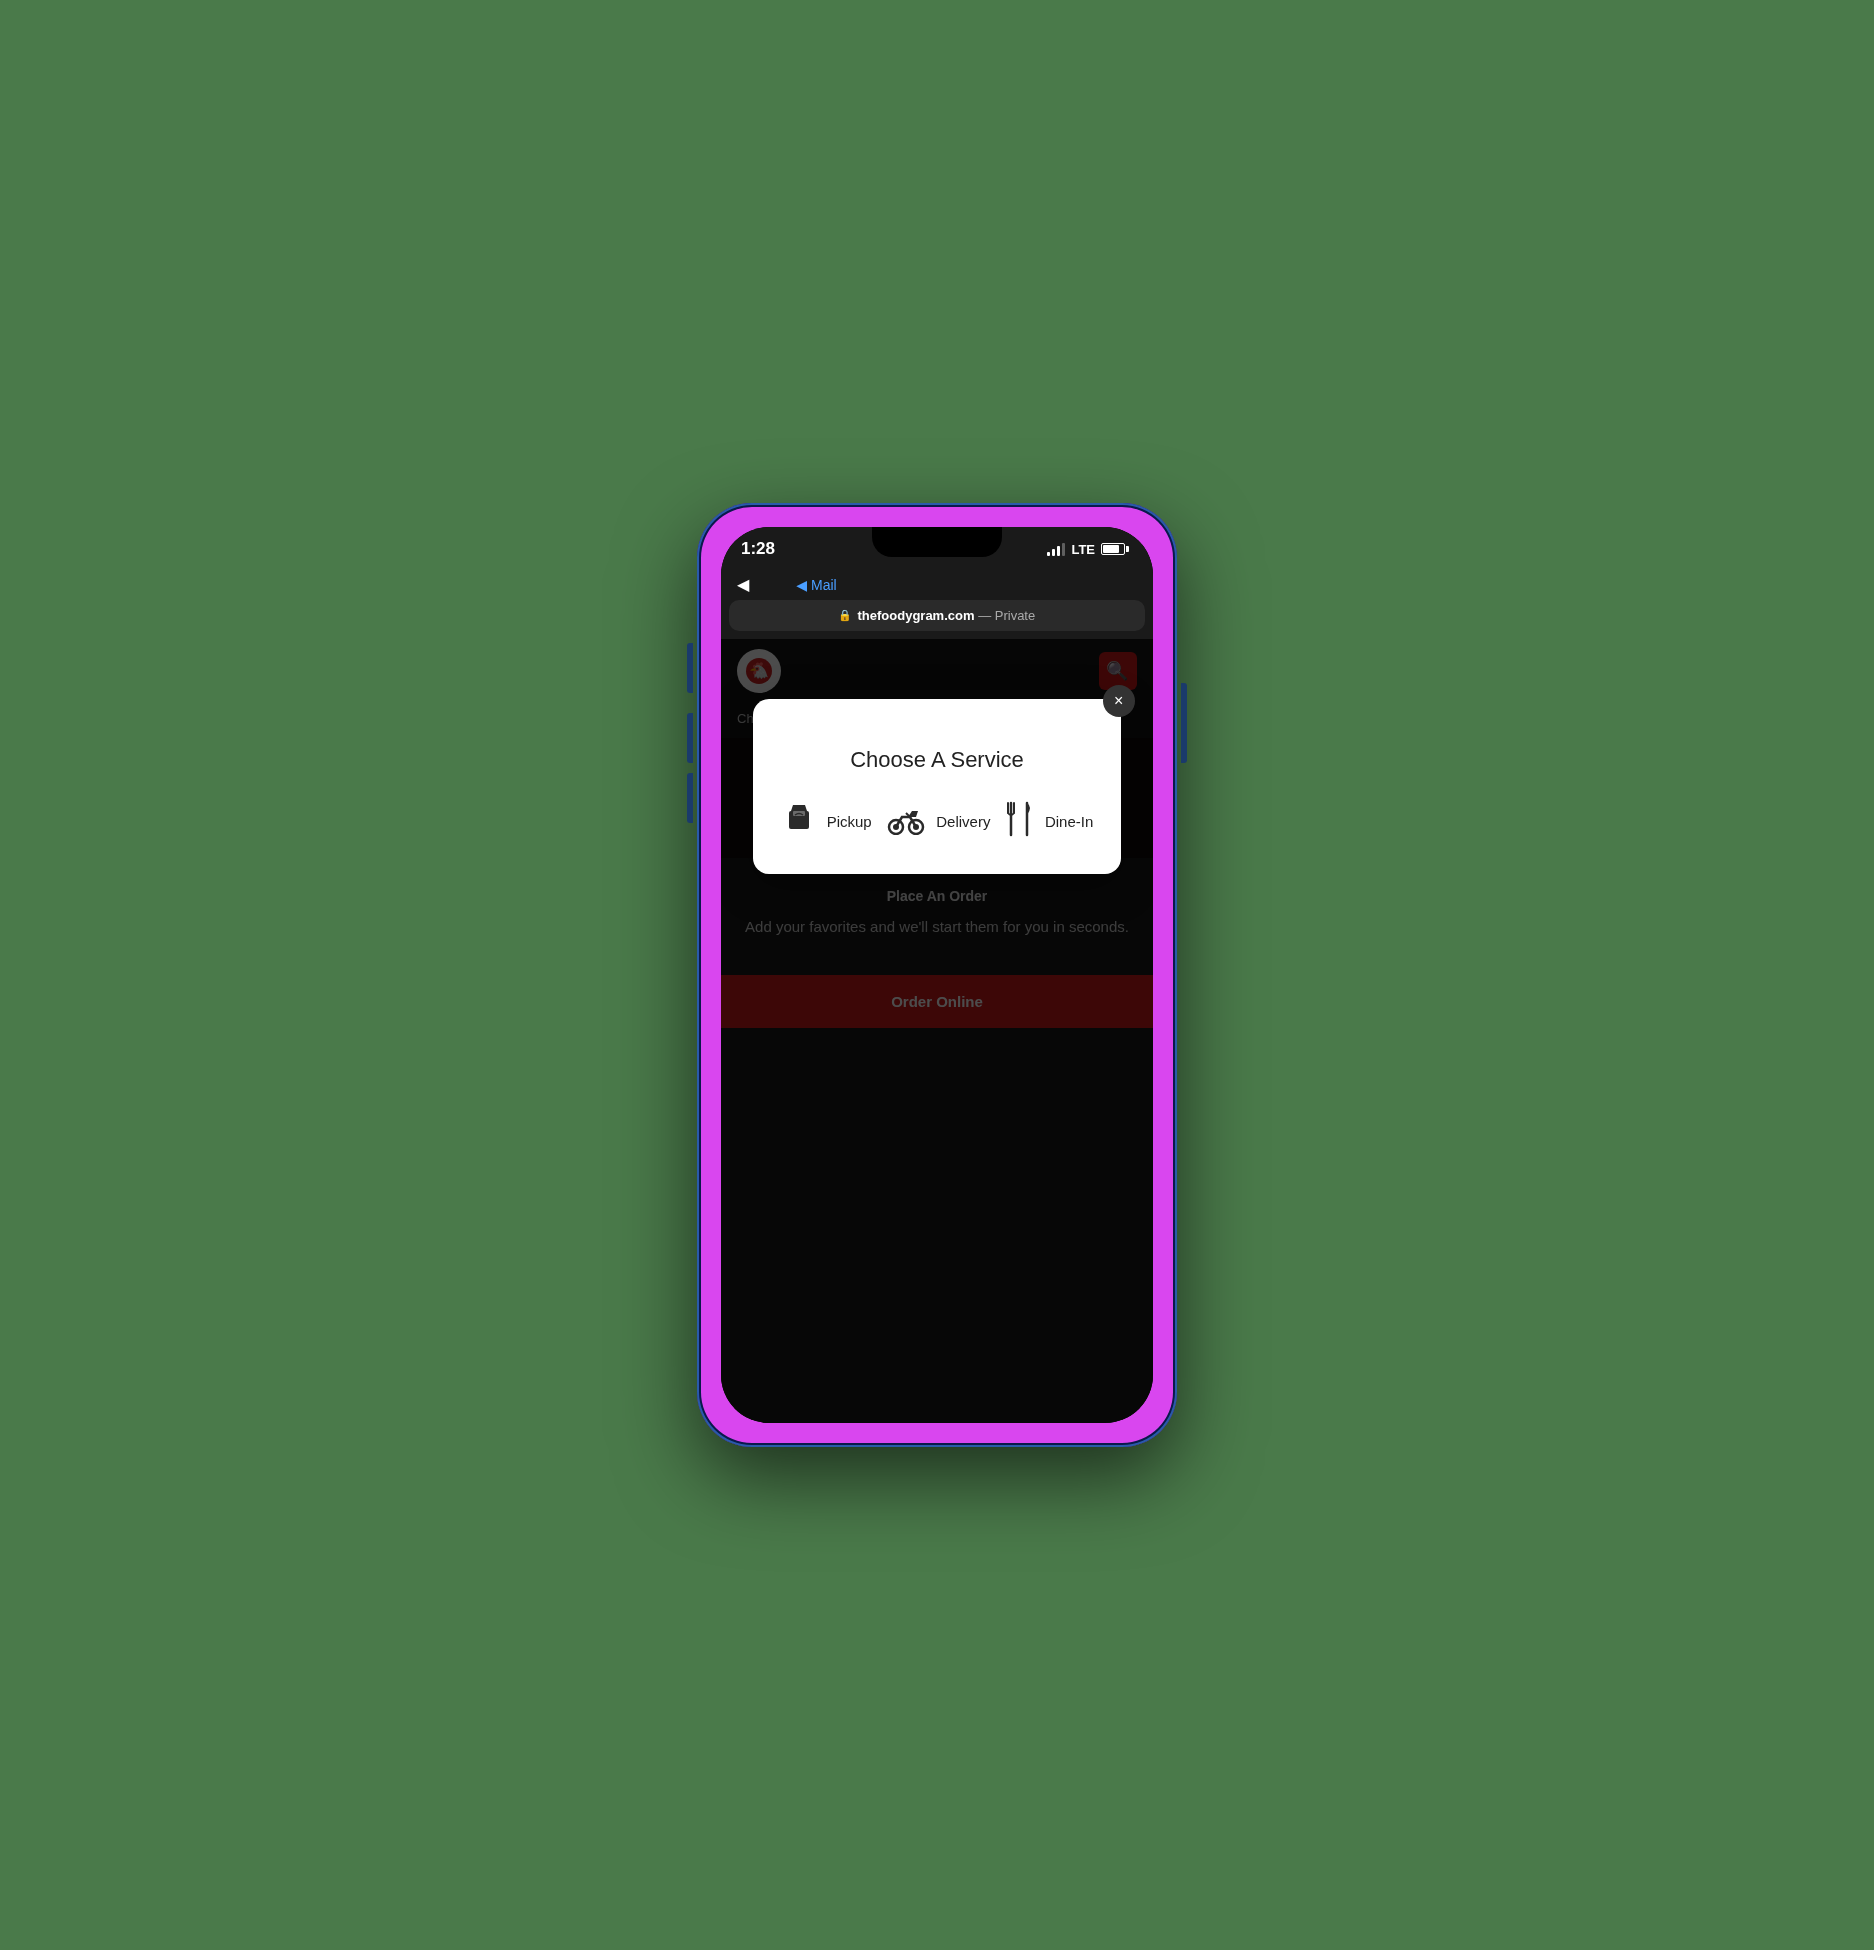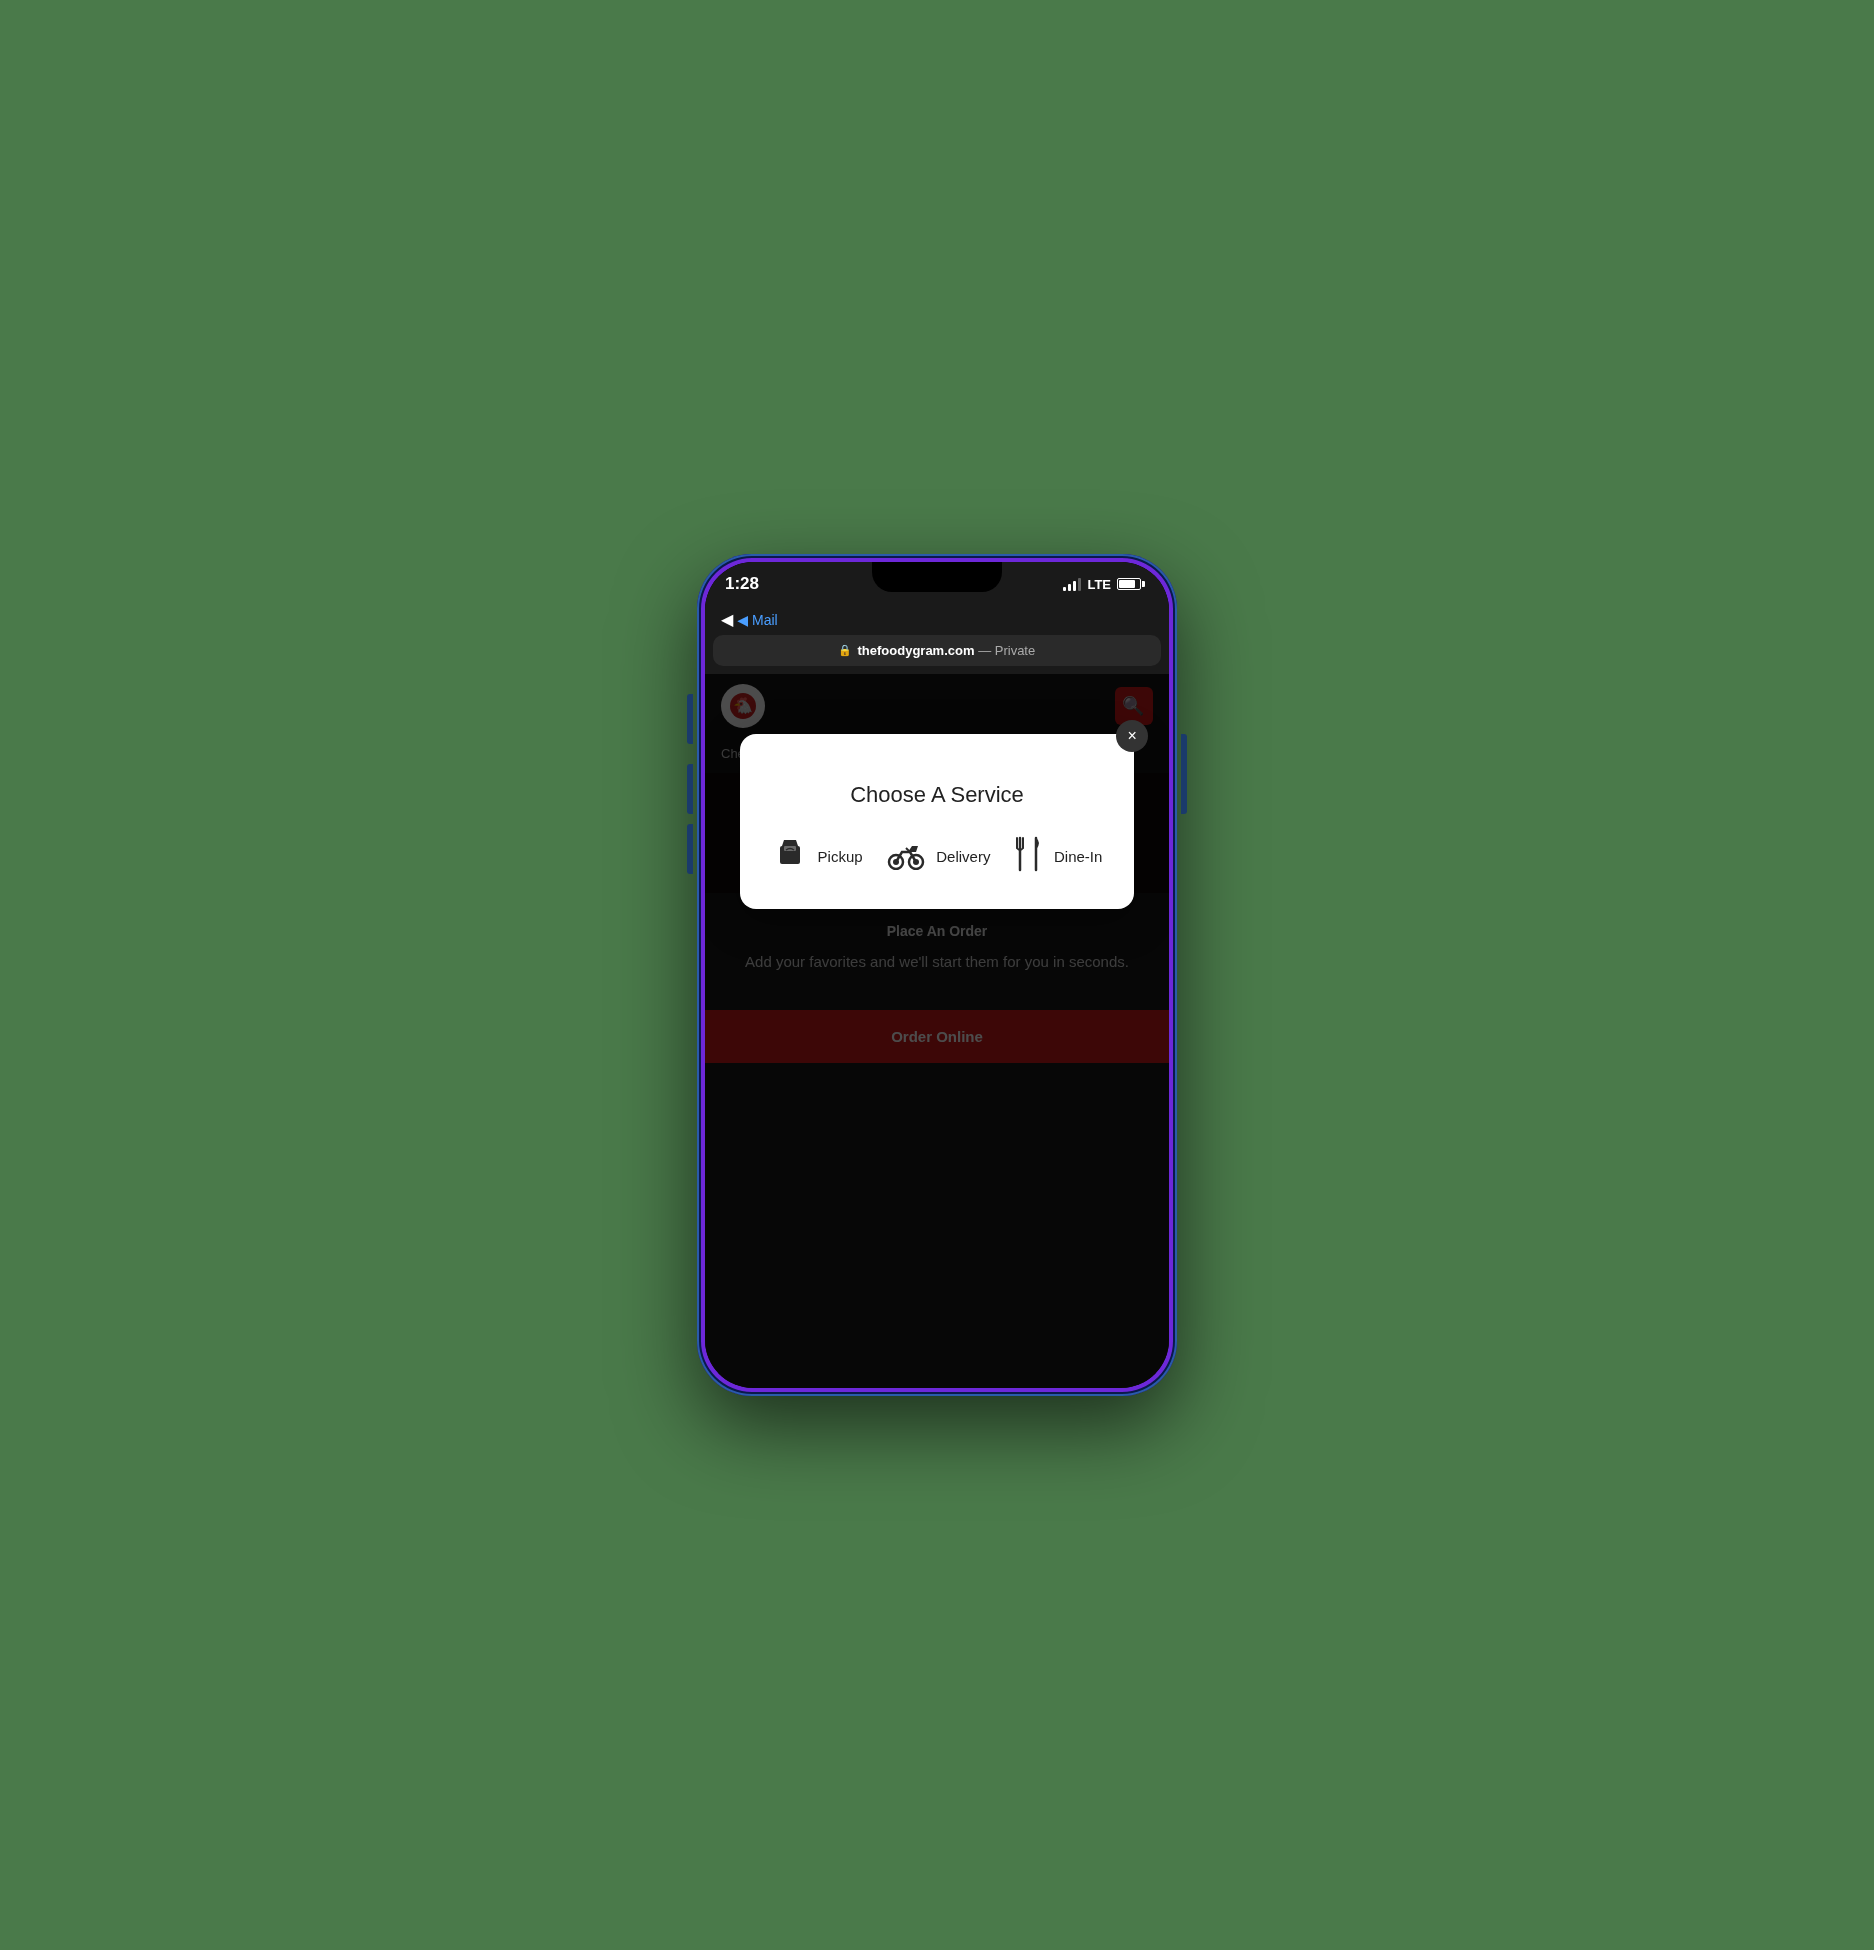--- a/index.html
+++ b/index.html
@@ -8,24 +8,24 @@
       background-color: #4a7a4a;
       display: flex;
       justify-content: center;
       align-items: center;
       min-height: 100vh;
       font-family: -apple-system, BlinkMacSystemFont, 'Helvetica Neue', Arial, sans-serif;
     }
 
     .phone-outer {
       width: 480px;
-      height: 842px;
-      background: #6d28d9;
+      height: 944px;
+      background: #d946ef;
       border-radius: 55px;
-      padding: 8px;
+      padding: 24px;
       box-shadow: 0 30px 80px rgba(0,0,0,0.6), inset 0 0 0 2px #2a5aab, inset 0 0 0 4px #0a1a4b;
       position: relative;
     }
 
     .phone-inner {
       width: 100%;
       height: 100%;
       background: #000;
       border-radius: 48px;
       overflow: hidden;
@@ -396,21 +396,21 @@
             <div class="battery-body">
               <div class="battery-fill"></div>
             </div>
             <div class="battery-tip"></div>
           </div>
         </div>
       </div>
 
       <div class="back-nav">
         <span class="back-arrow">◀</span>
-        <span style="color:#4a9eff; font-size:14px;">◀ Mail</span>
+        <span style="color:#4a9eff; font-size:14px;margin-left:43px;">◀ Mail</span>
       </div>
 
       <div class="url-bar">
         <span class="lock-icon">🔒</span>
         <span class="url-text">
           <span class="domain">thefoodygram.com</span><span class="private"> — Private</span>
         </span>
       </div>
 
       <div class="website">

